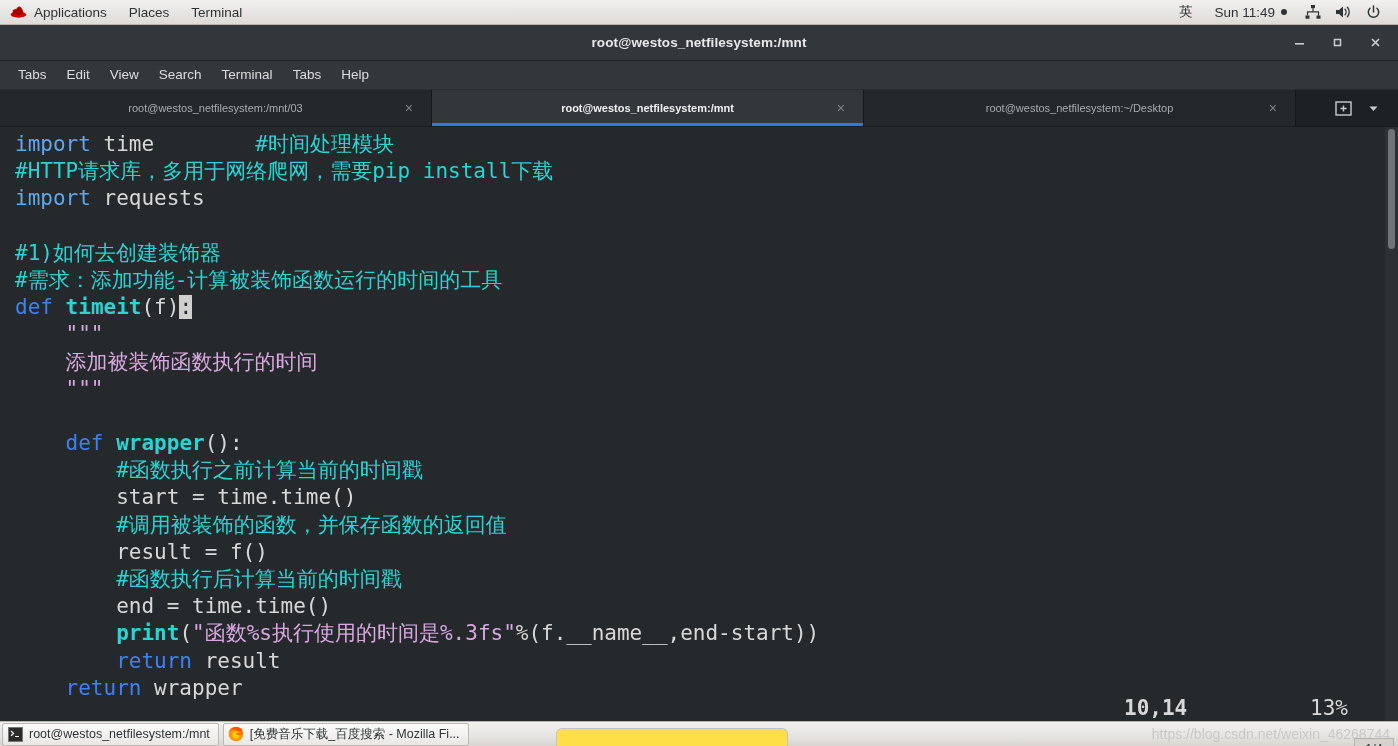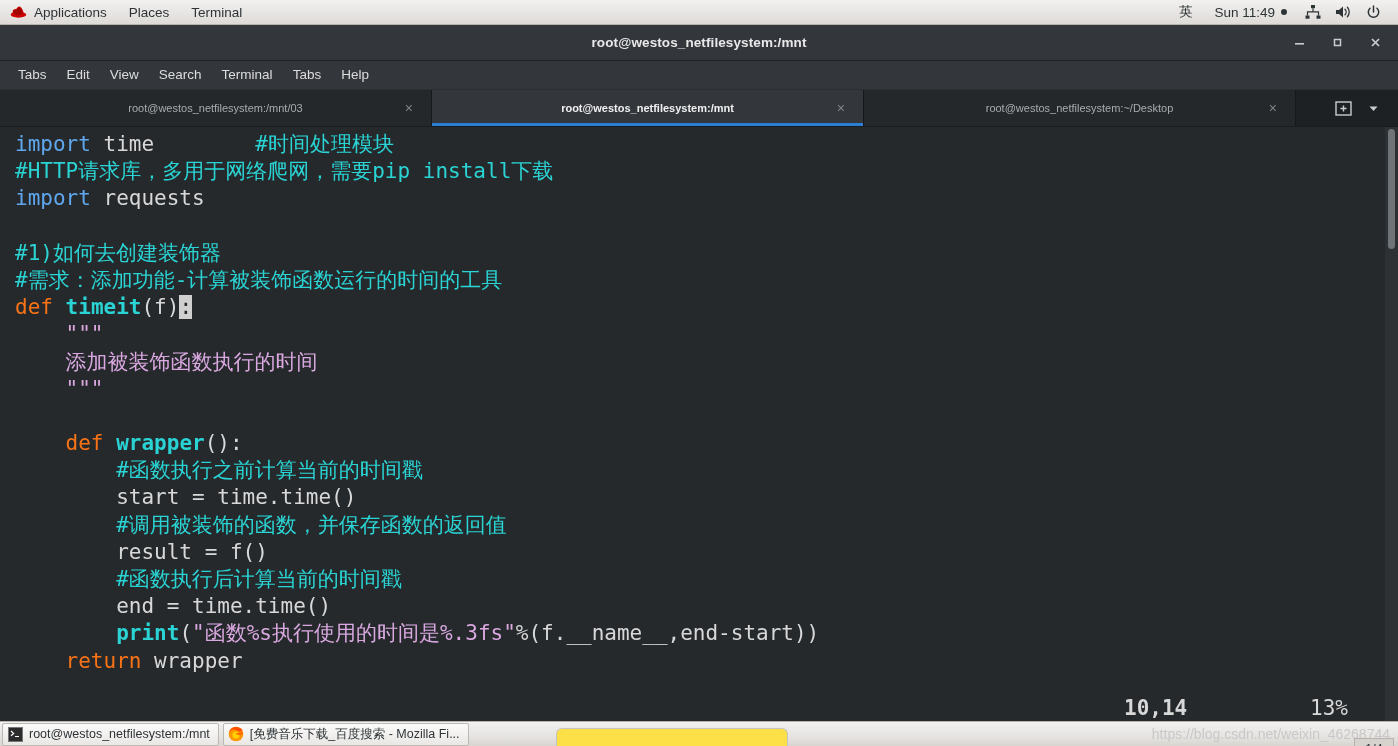--- a/index.html
+++ b/index.html
@@ -197,21 +197,21 @@
     font-size: 21px;
     line-height: 27.2px;
     padding: 4px 0 0 0;
     box-sizing: border-box;
   }
   .tline {
     white-space: pre;
     padding-left: 15px;
     height: 27.2px;
   }
-  .c-key      { color: #f97316; }          
+  .c-key      { color: #3b82f6; }          
   .c-fn       { color: #2ad4d4; font-weight: bold; }  
   .c-comment  { color: #2ad4d4; }          
   .c-import   { color: #5fa8ef; }          
   .c-plain    { color: #d8d8d8; }
   .c-str      { color: #d9a8e0; }          
   .cursor {
     background: #d0d0d0;
     color: #26292c;
   }
 
@@ -476,20 +476,21 @@
           <div class="tline"><span class="c-str">    """</span></div>
           <div class="tline">&nbsp;</div>
           <div class="tline"><span class="c-plain">    </span><span class="c-key">def</span><span class="c-plain"> </span><span class="c-fn">wrapper</span><span class="c-plain">():</span></div>
           <div class="tline"><span class="c-comment">        #函数执行之前计算当前的时间戳</span></div>
           <div class="tline"><span class="c-plain">        start = time.time()</span></div>
           <div class="tline"><span class="c-comment">        #调用被装饰的函数，并保存函数的返回值</span></div>
           <div class="tline"><span class="c-plain">        result = f()</span></div>
           <div class="tline"><span class="c-comment">        #函数执行后计算当前的时间戳</span></div>
           <div class="tline"><span class="c-plain">        end = time.time()</span></div>
           <div class="tline"><span class="c-plain">        </span><span class="c-fn">print</span><span class="c-plain">(</span><span class="c-str">"函数%s执行使用的时间是%.3fs"</span><span class="c-plain">%(f.__name__,end-start))</span></div>
+          <div class="tline"><span class="c-plain">        </span><span class="c-key">return</span><span class="c-plain"> result</span></div>
           <div class="tline"><span class="c-plain">    </span><span class="c-key">return</span><span class="c-plain"> wrapper</span></div>
         </div>
 
       <div id="vim-ruler">
         <span id="ruler-pos">10,14</span>
         <span id="ruler-pct">13%</span>
       </div>
 
       <div id="term-scrollbar">
         <div class="thumb"></div>

